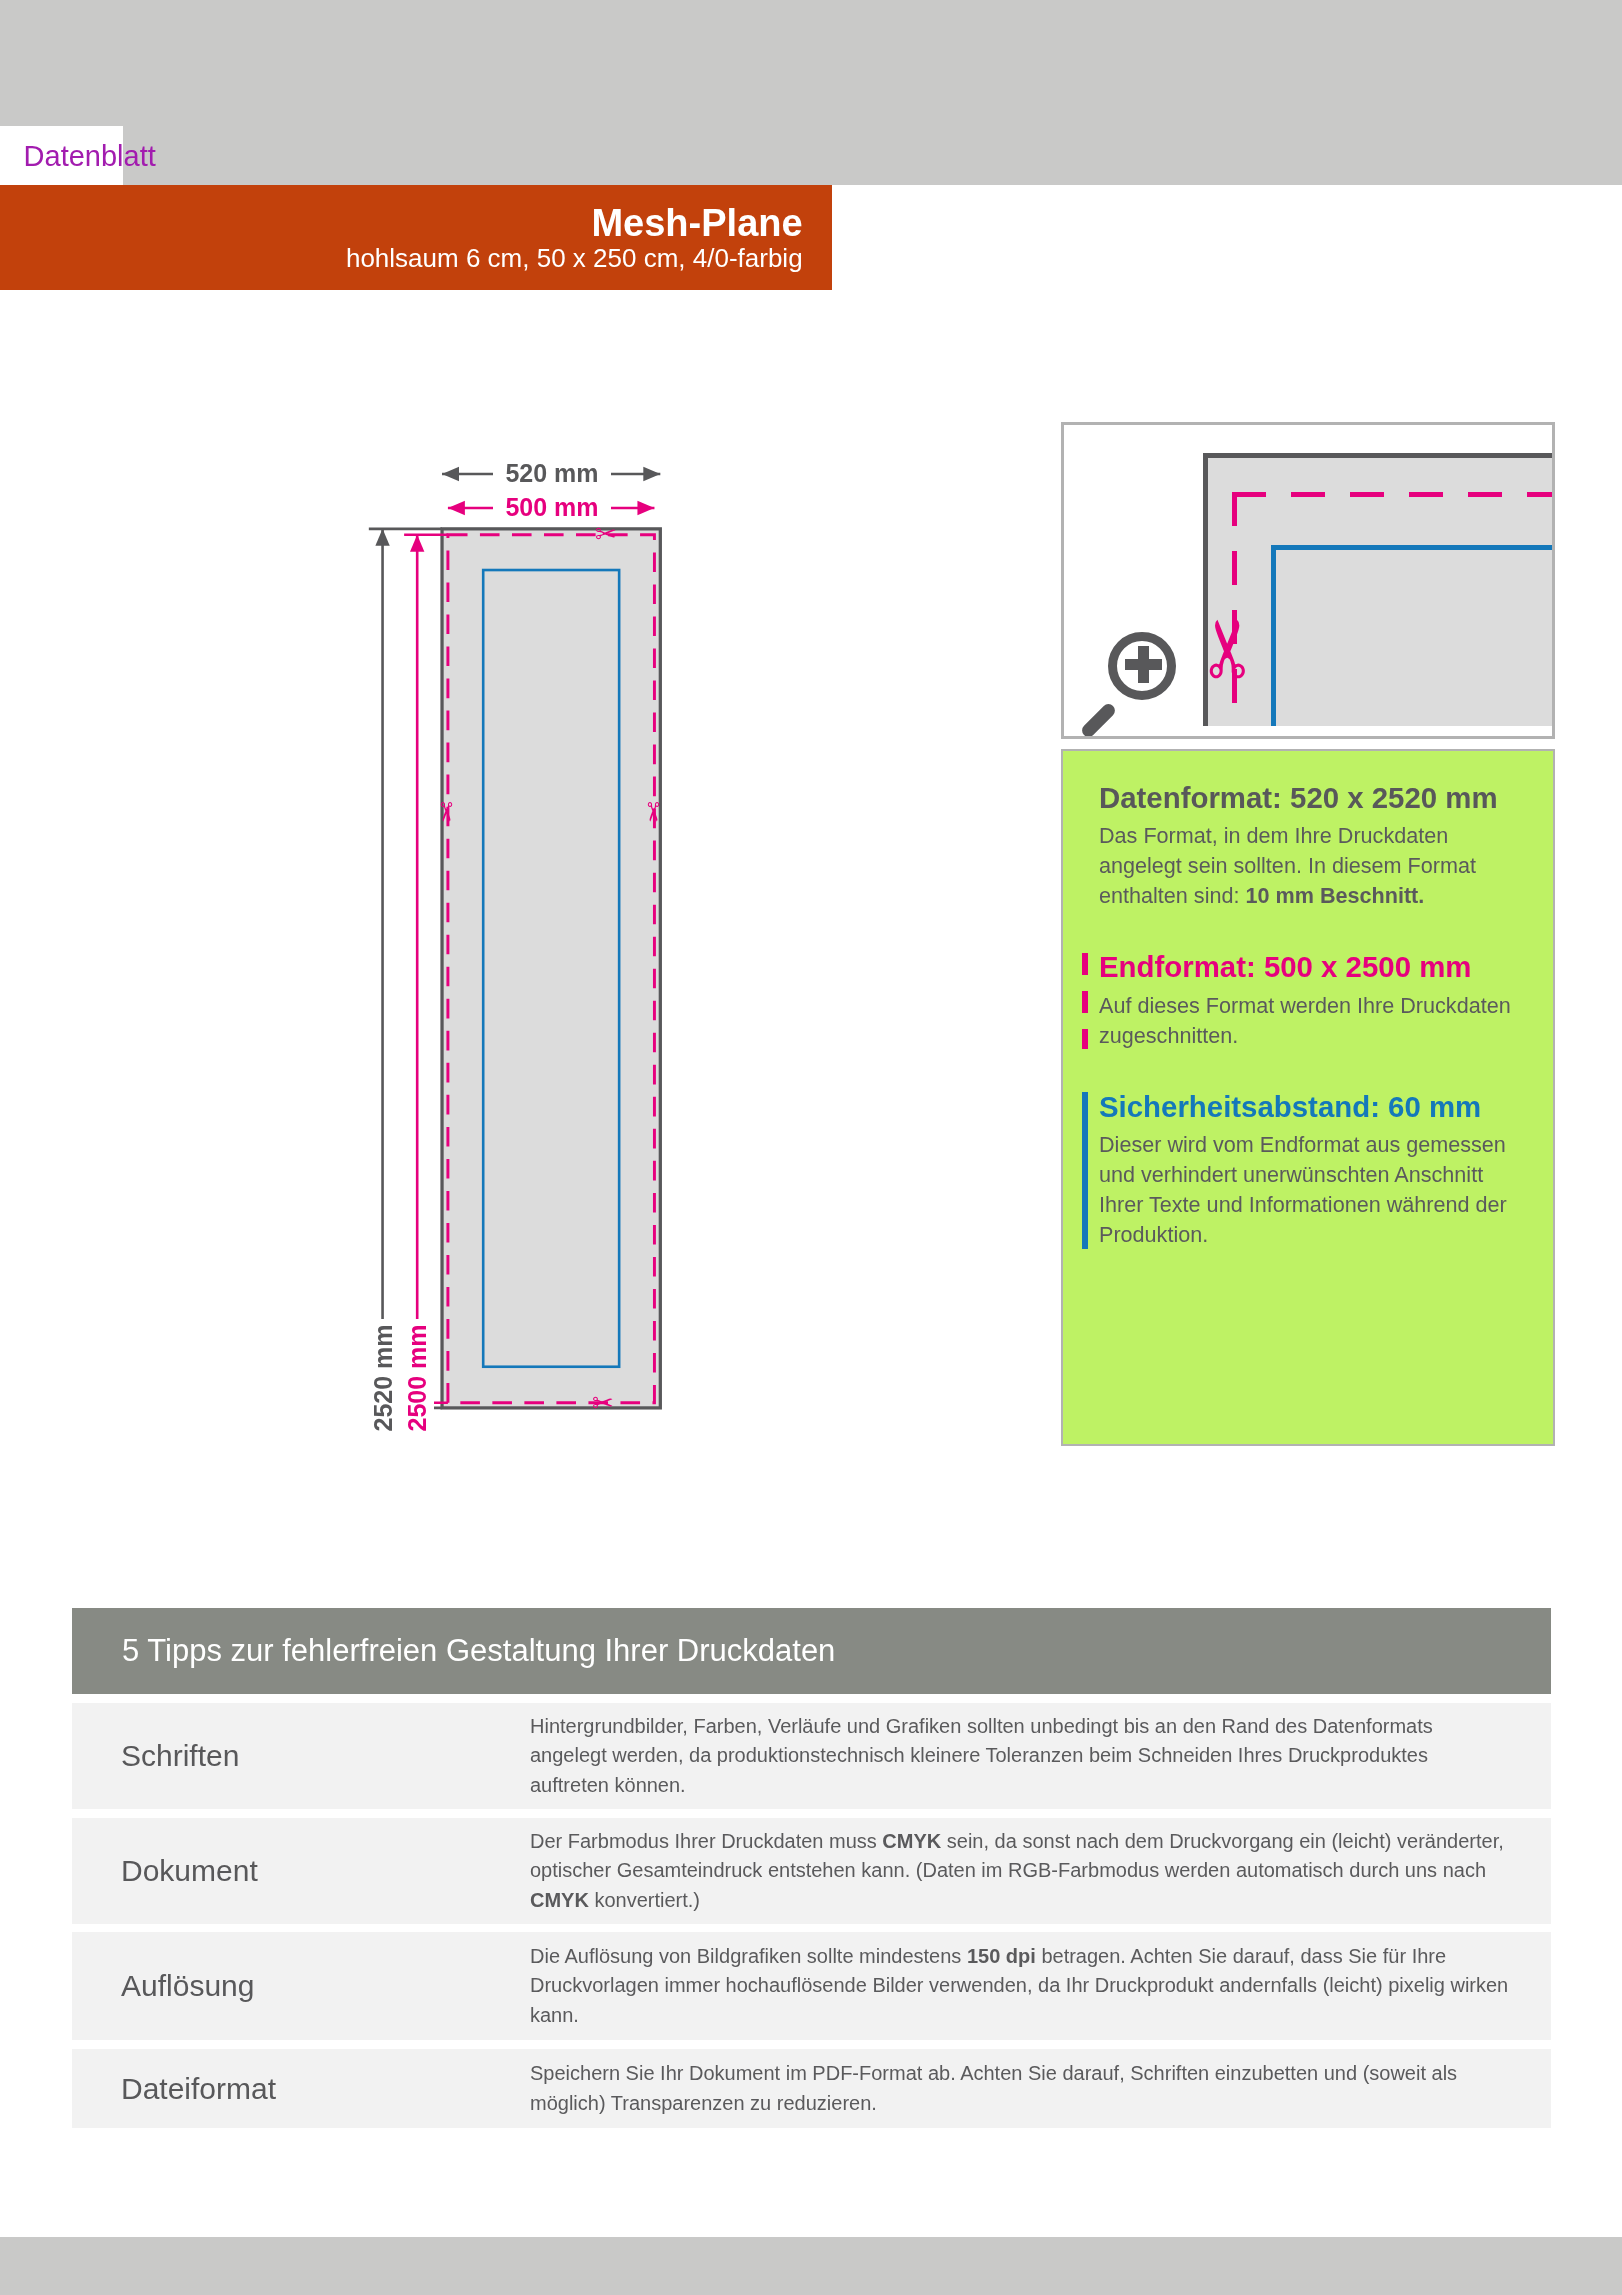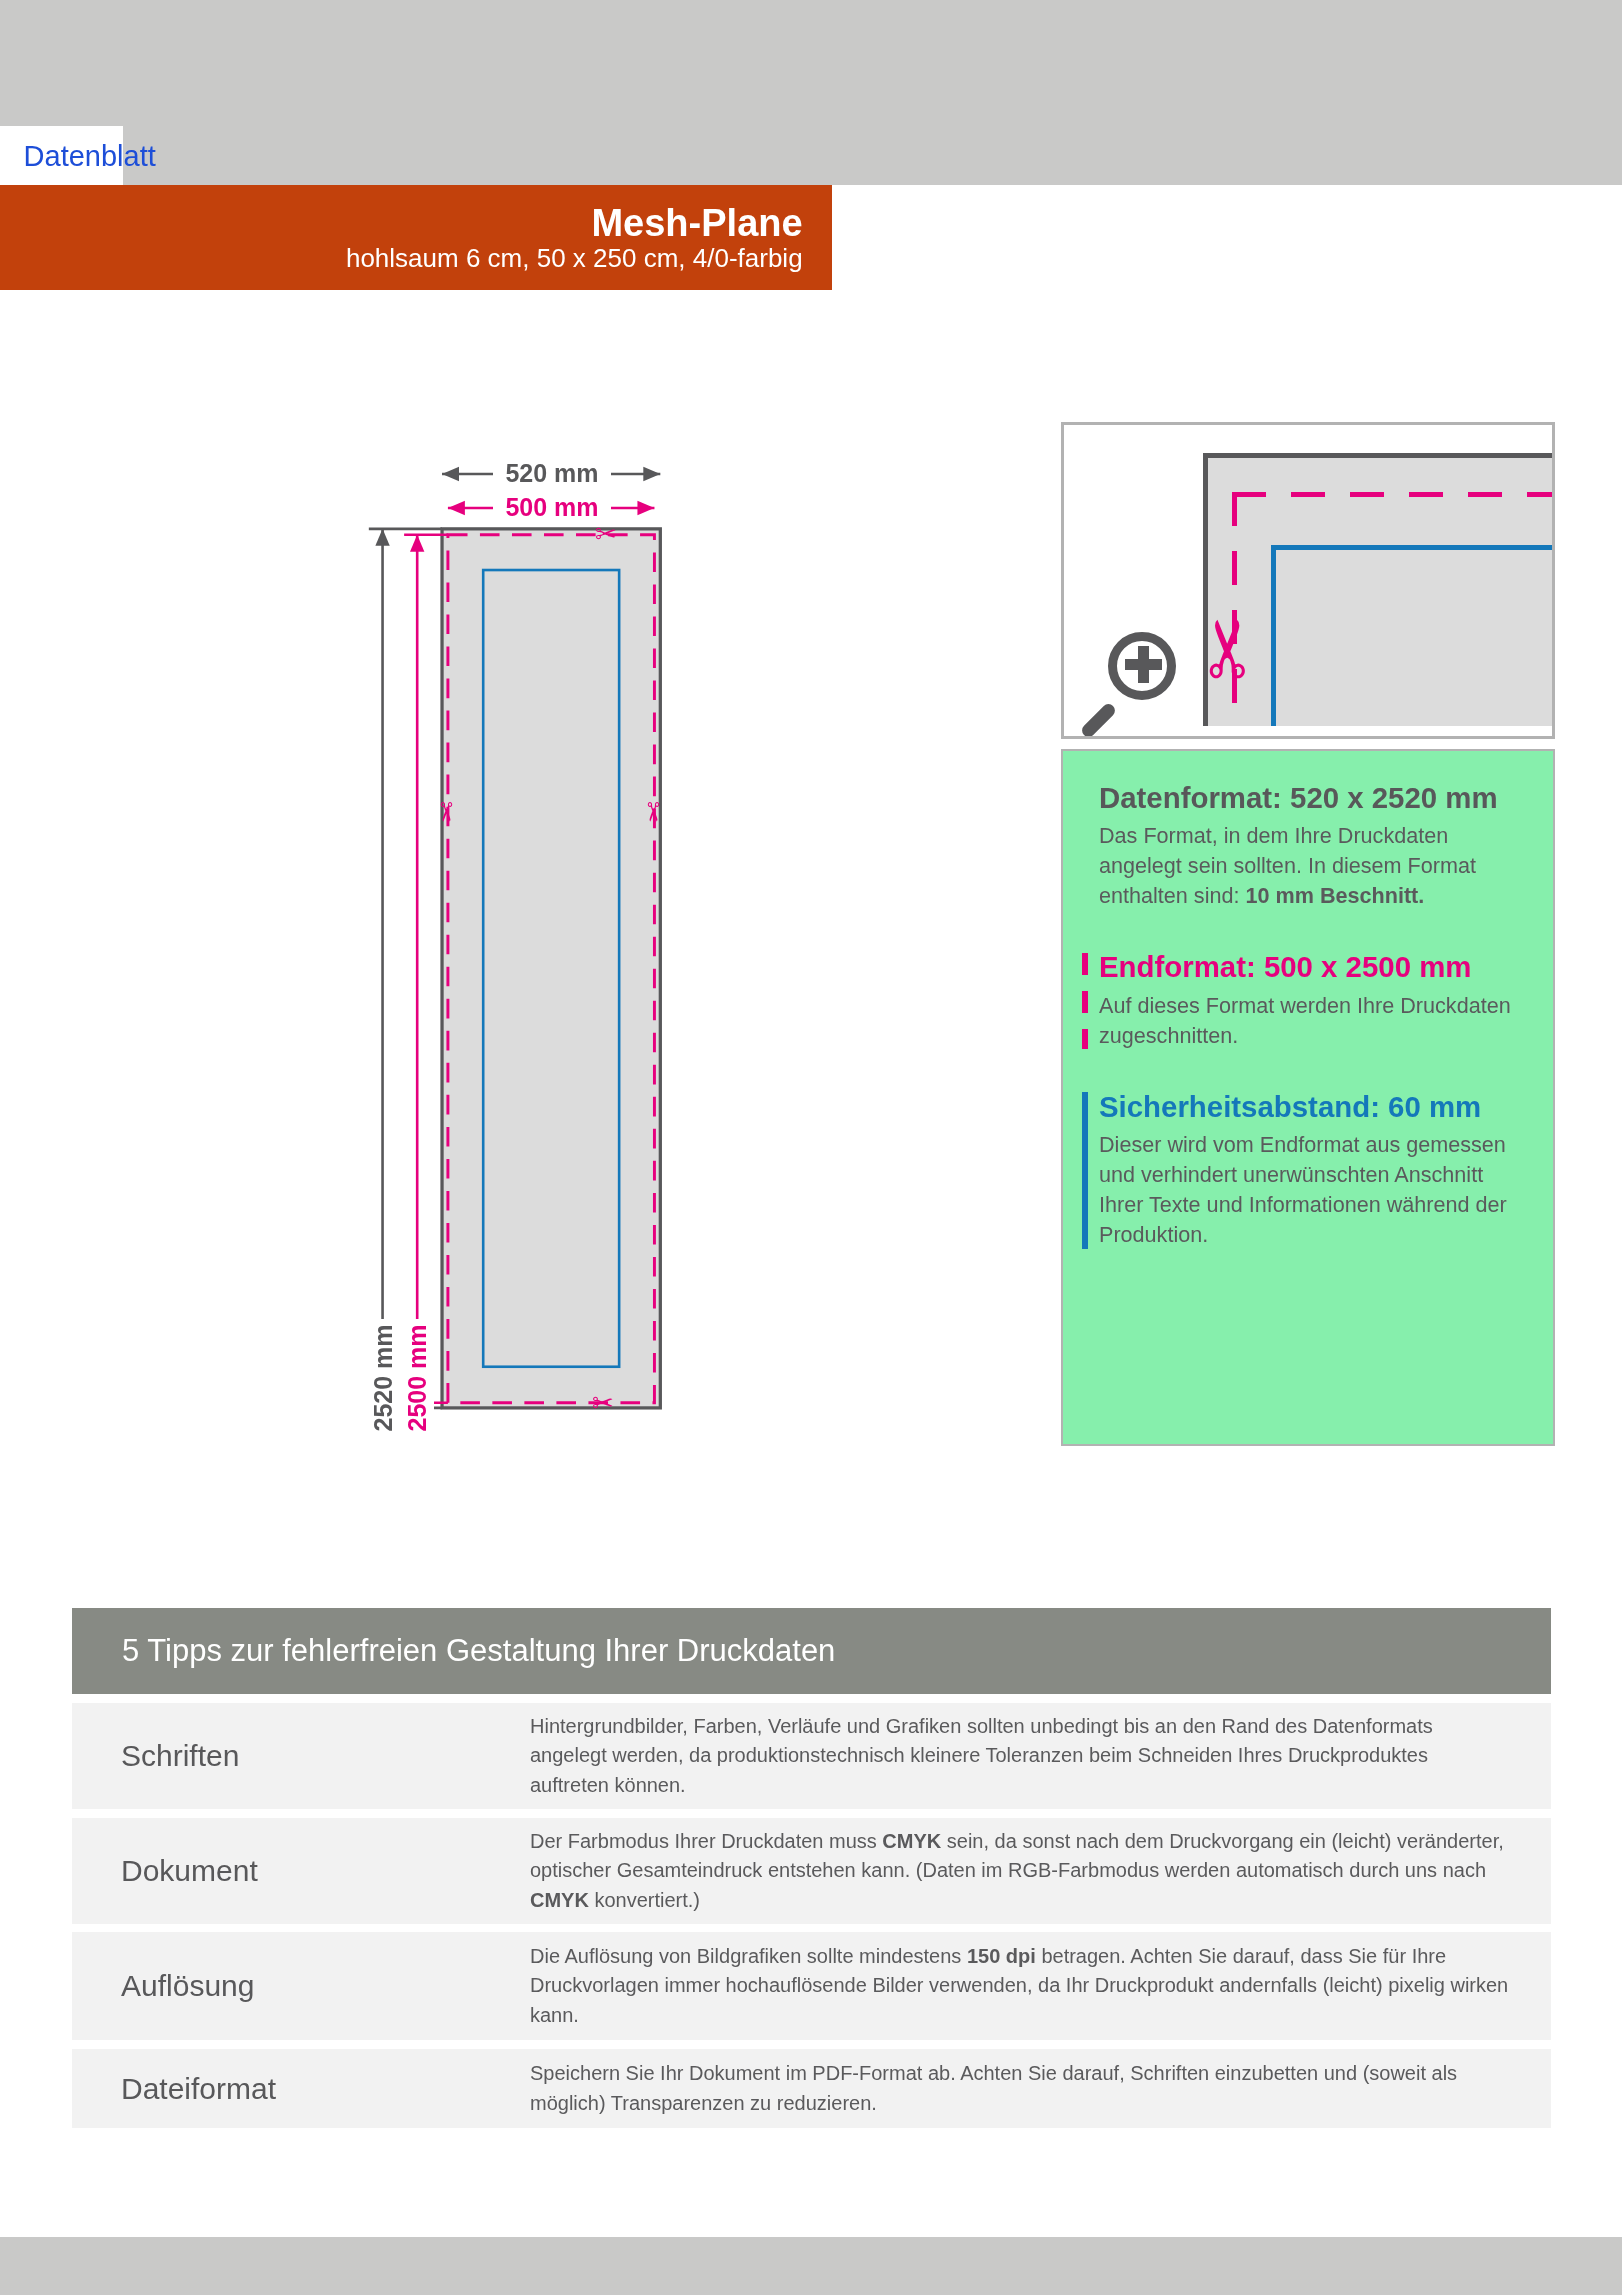--- a/index.html
+++ b/index.html
@@ -3,21 +3,21 @@
 <meta charset="utf-8">
 <style>
   html,body{margin:0;padding:0;}
   .page{position:relative;width:1623px;height:2295px;background:#ffffff;overflow:hidden;
         font-family:"Liberation Sans",sans-serif;color:#58585a;}
 
   
   .top-band{position:absolute;left:0;top:0;width:1623px;height:185px;background:#c9c9c8;}
   .datenblatt-box{position:absolute;left:0;top:126px;width:123px;height:60px;background:#ffffff;
         display:flex;align-items:center;padding-left:23.6px;box-sizing:border-box;}
-  .datenblatt-box span{font-size:29px;color:#1d4ed8;}
+  .datenblatt-box span{font-size:29px;color:#a21caf;}
   .title-bar{position:absolute;left:0;top:185px;width:832px;height:105px;background:#c2410c;
         display:flex;flex-direction:column;justify-content:center;align-items:flex-end;
         padding-right:29.4px;box-sizing:border-box;row-gap:3.9px;}
   .product-title{font-size:38px;font-weight:bold;color:#ffffff;line-height:1;}
   .product-subtitle{font-size:26px;color:#ffffff;line-height:1;}
 
   
   .diagram{position:absolute;left:327px;top:419px;width:366px;height:1021px;}
   .dim-label{position:absolute;width:118px;height:34px;line-height:34px;text-align:center;
         font-size:25px;font-weight:bold;background:#ffffff;}
@@ -48,21 +48,21 @@
   .scissors-big{position:absolute;left:-11.8px;top:151px;font-family:"DejaVu Sans",sans-serif;
         font-size:79px;color:#e6007e;transform:rotate(-90deg);line-height:1;}
   .mag-circle{position:absolute;left:44px;top:207px;width:50px;height:50px;border:9.8px solid #58585a;
         border-radius:50%;}
   .mag-plus-h{position:absolute;left:61px;top:234px;width:37px;height:10.5px;background:#58585a;}
   .mag-plus-v{position:absolute;left:74px;top:221px;width:10.5px;height:37px;background:#58585a;}
   .mag-handle{position:absolute;left:27.5px;top:275px;width:13px;height:41px;background:#58585a;
         border-radius:6.5px;transform:rotate(45deg);}
 
   
-  .info-panel{position:absolute;left:1061px;top:749px;width:494px;height:697px;background:#86efac;
+  .info-panel{position:absolute;left:1061px;top:749px;width:494px;height:697px;background:#bef264;
         border:2.6px solid #b2b2b2;box-sizing:border-box;padding:30px 25px 0 36px;}
   .info-panel h3{margin:0;font-size:29.4px;font-weight:bold;line-height:1.15;}
   .info-panel p{margin:6.5px 0 0 0;font-size:21.6px;line-height:30px;color:#5a5a5c;}
   .h-gray{color:#58585a;}
   .h-magenta{color:#e6007e;}
   .h-blue{color:#1478ba;}
   .para2{margin-top:30px !important;}
   .accent-block{position:relative;margin-top:39px;}
   .accent-block .strip{position:absolute;left:-17px;top:2.6px;bottom:1.3px;width:5.9px;}
   .strip.dashed{background:repeating-linear-gradient(180deg,#e6007e 0 22px,transparent 22px 38px);}

